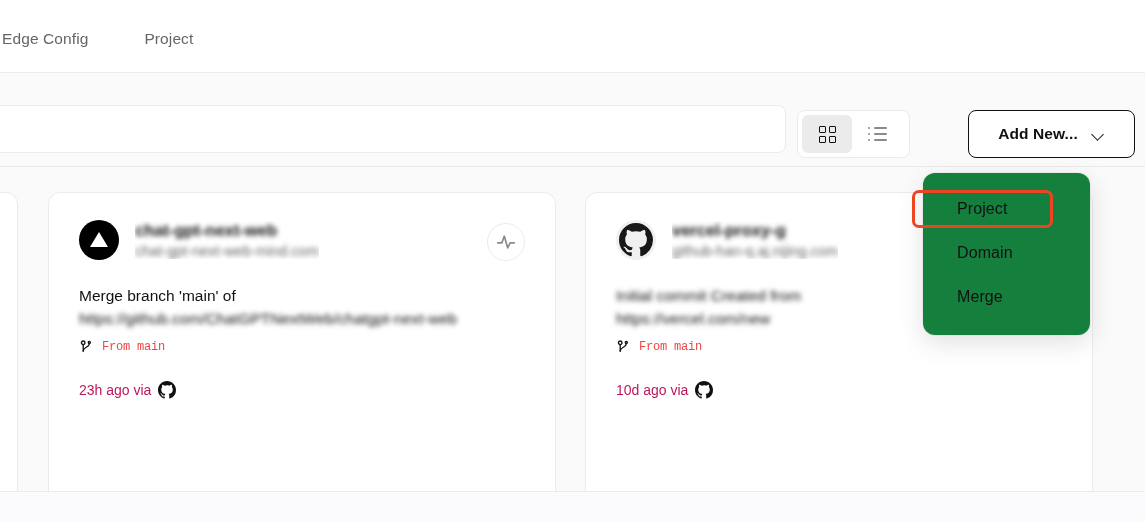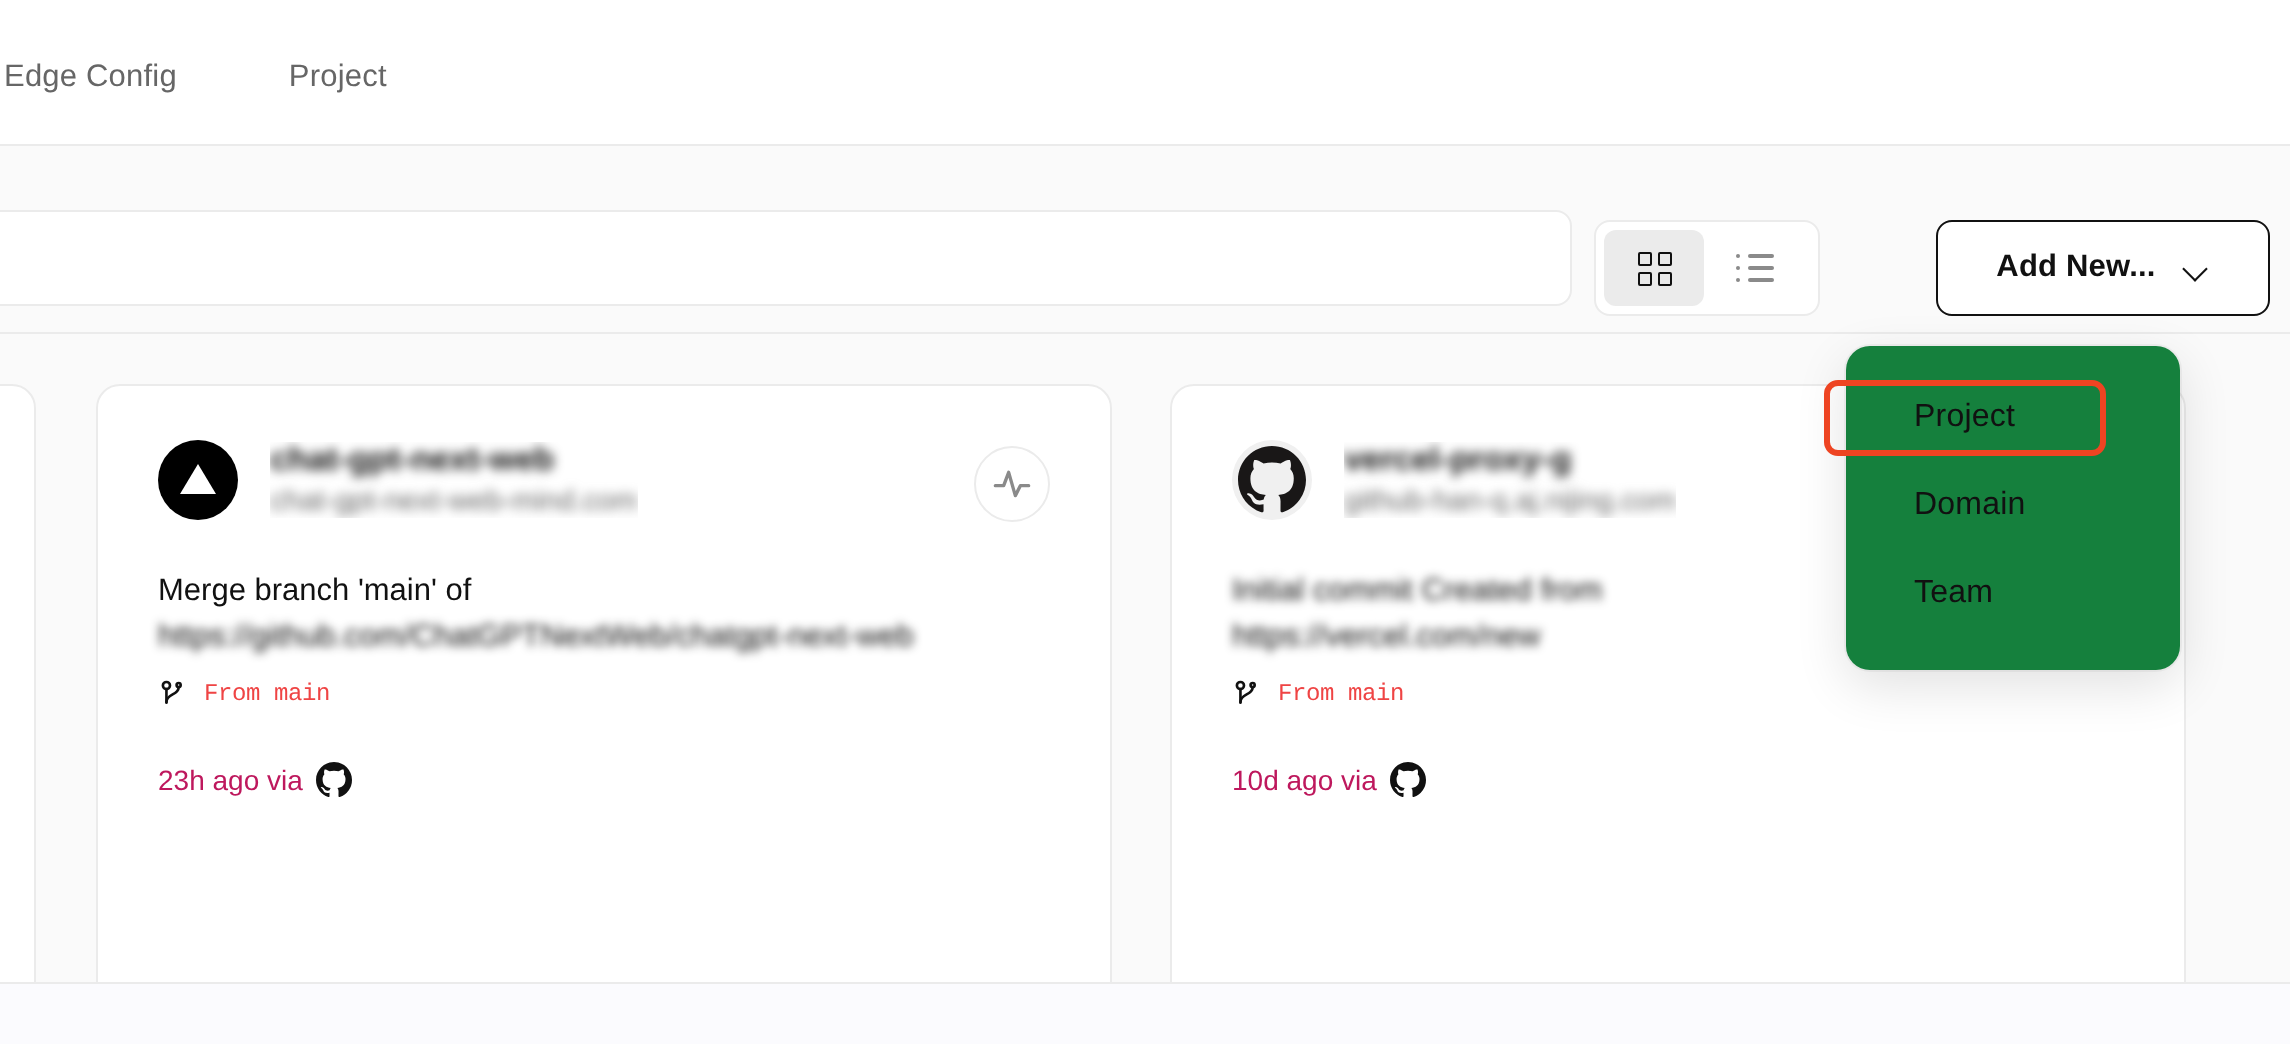--- a/index.html
+++ b/index.html
@@ -522,18 +522,18 @@
       </div>
     </div>
 
   </div>
 
   <div class="bottom-strip"></div>
 
   <div class="dropdown">
     <div class="dropdown-item">Project</div>
     <div class="dropdown-item">Domain</div>
-    <div class="dropdown-item">Team</div>
+    <div class="dropdown-item">Merge</div>
   </div>
 
   <div class="annot-box" style="border-color: rgb(238, 68, 34);"></div>
 
 </div>
 
 </body></html>

